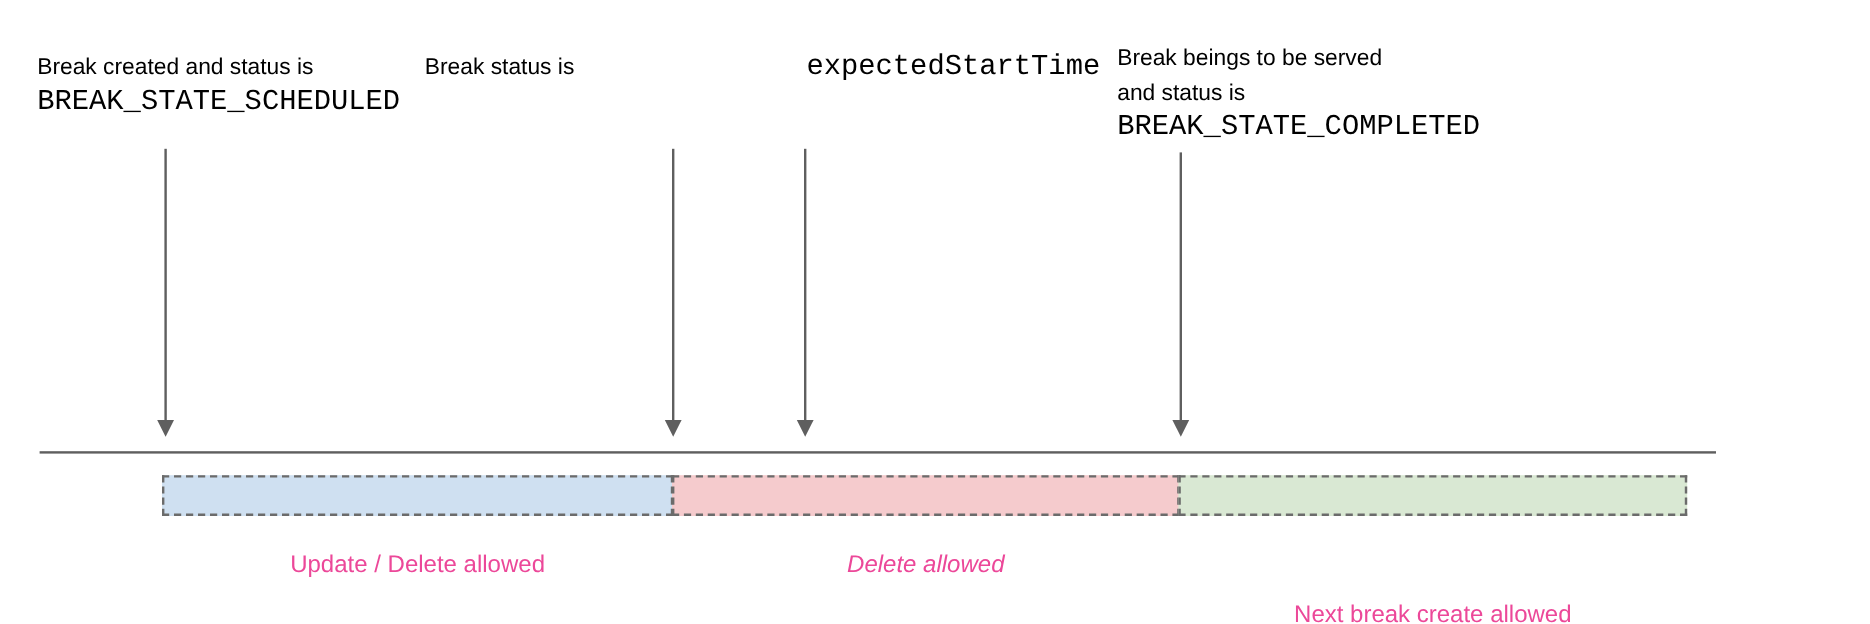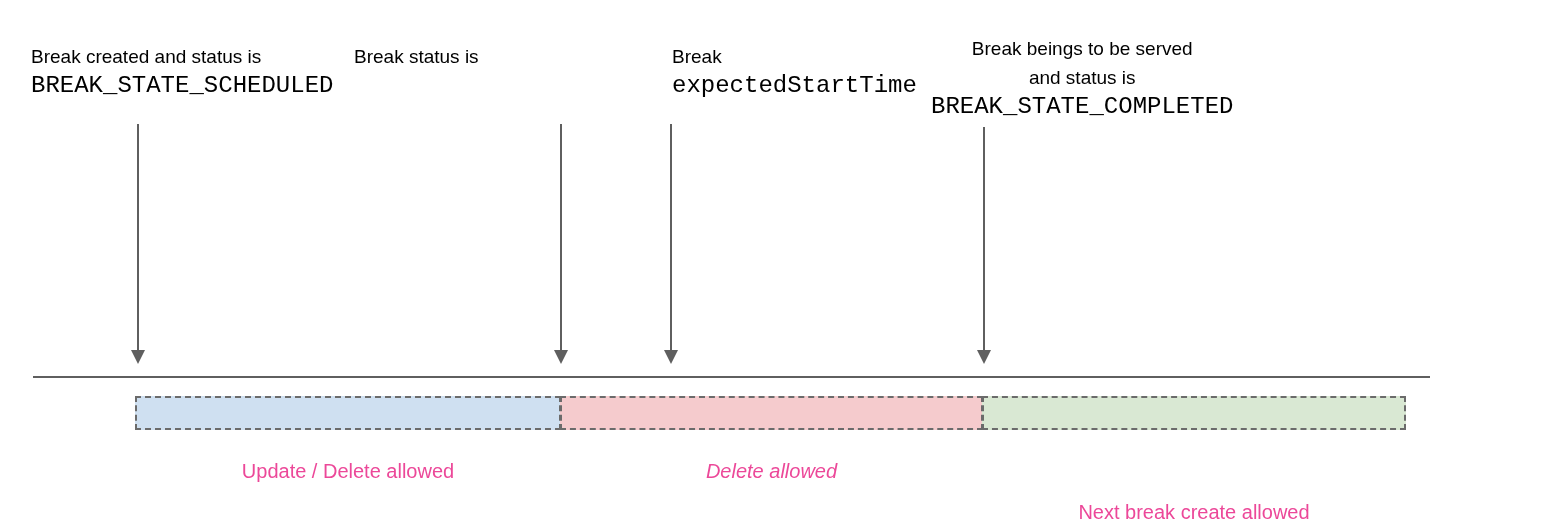--- a/index.html
+++ b/index.html
@@ -32,21 +32,21 @@
     font-family: "Liberation Mono", monospace;
     font-size: 24px;
     letter-spacing: 0px;
   }
   .annotation .plain {
     font-family: "Liberation Sans", sans-serif;
   }
   .ann-1 { left: 31px;  top: 42px; }
   .ann-2 { left: 354px; top: 42px; }
   .ann-3 { left: 672px; top: 42px; }
-  .ann-4 { left: 931px; top: 34px; text-align: center; }
+  .ann-4 { left: 931px; top: 34px; }
 
   
   .v-arrow {
     position: absolute;
     width: 16px;
   }
   .v-arrow .shaft {
     position: absolute;
     left: 7px;
     top: 0;
@@ -131,21 +131,20 @@
   <div class="annotation ann-1">
     <div class="plain">Break created and status is</div>
     <div class="mono">BREAK_STATE_SCHEDULED</div>
   </div>
 
   <div class="annotation ann-2">
     <div class="plain">Break status is</div>
   </div>
 
   <div class="annotation ann-3">
-    <div class="plain">Break</div>
     <div class="mono">expectedStartTime</div>
   </div>
 
   <div class="annotation ann-4">
     <div class="plain">Break beings to be served</div>
     <div class="plain">and status is</div>
     <div class="mono">BREAK_STATE_COMPLETED</div>
   </div>
 
   <div class="v-arrow arrow-1">

